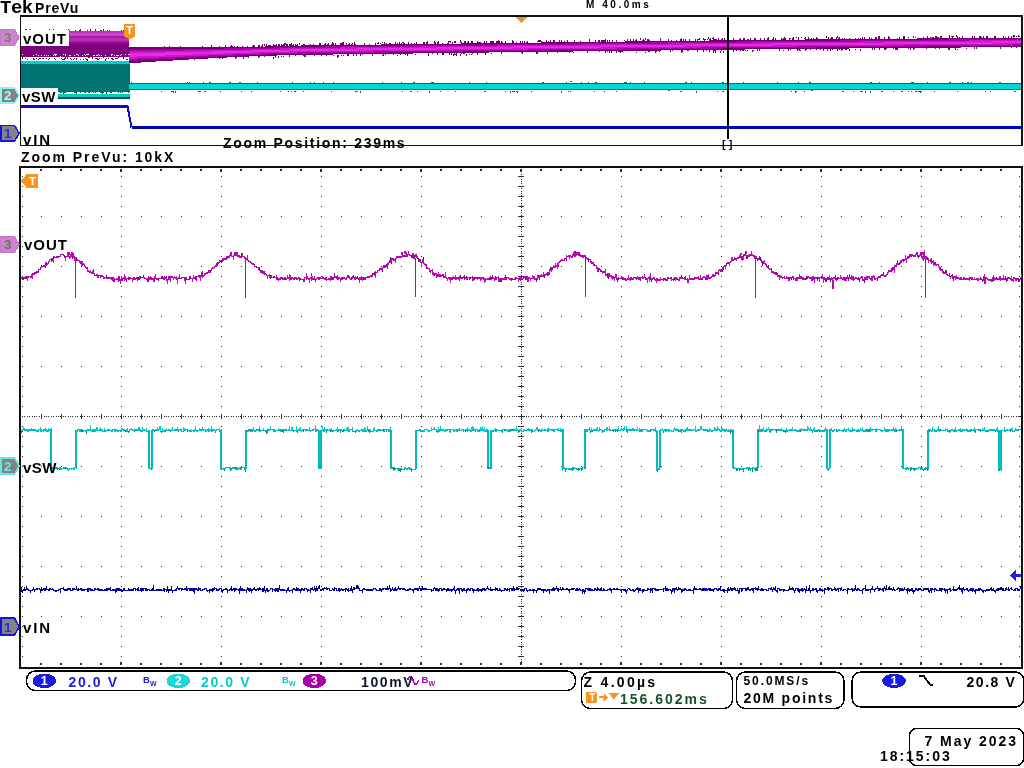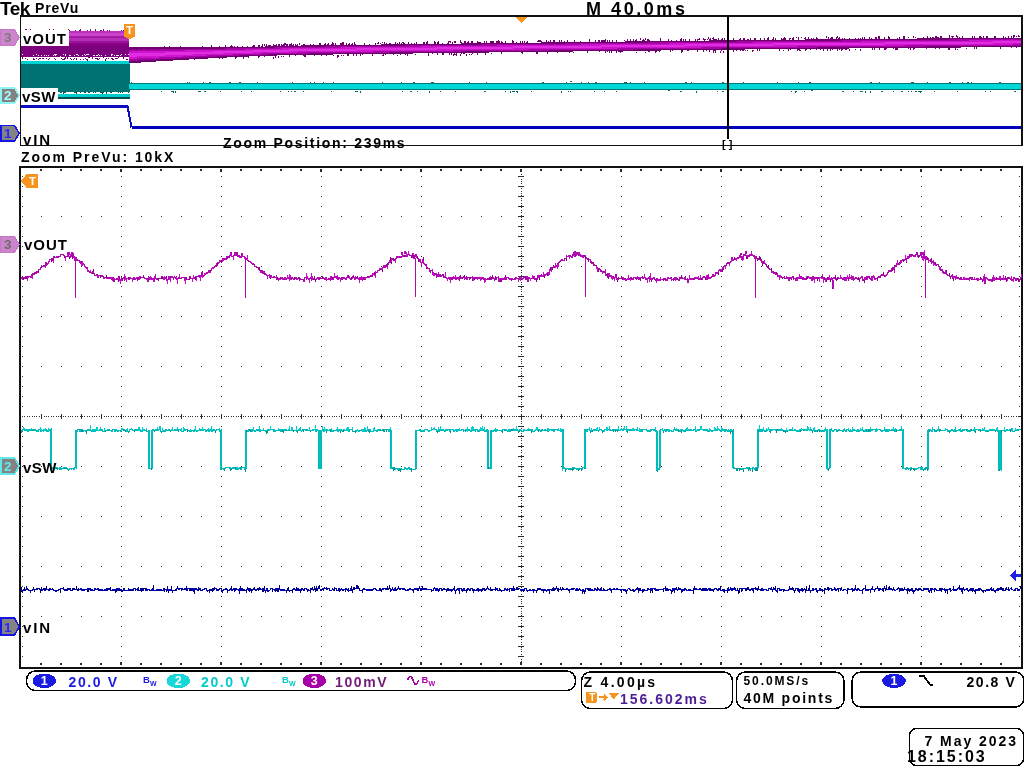--- a/index.html
+++ b/index.html
@@ -92,39 +92,39 @@
 <text x="314.3" y="685.3" fill="#ffffff">3</text>
 <ellipse cx="894" cy="680.8" rx="11.8" ry="7.2" fill="#1a1ae0"></ellipse>
 <text x="894" y="685.3" fill="#ffffff">1</text>
 </g>
 <path d="M918.5,676.3h5.5l6.5,9h2.5" stroke="#000000" stroke-width="1.8" fill="none"></path>
 <rect x="585.5" y="691.5" width="11" height="11.5" rx="1.5" fill="#f7941d"></rect>
 <path d="M599,697.3h7 M603.8,694.5l3.1,2.8 -3.1,2.8" stroke="#f7941d" stroke-width="1.7" fill="none"></path>
 <polygon points="609,693.4 618.6,693.4 613.8,699.6" fill="#f7941d"></polygon>
 <path d="M407.5,680.3q2.75,-8 5.5,0 q2.75,8 5.5,0" stroke="#a800a8" stroke-width="1.6" fill="none"></path>
 </svg>
-<div class="t" style="left:0px;font-family:Liberation Sans, sans-serif;font-size:19px;letter-spacing:-0.5px;top:-1.5px">Tek</div>
+<div class="t" style="left:0px;font-family:Liberation Mono, monospace;font-size:19px;letter-spacing:-0.5px;top:-1.5px">Tek</div>
 <div class="t" style="left:35px;top:1px;font-size:14px;letter-spacing:0.85px">PreVu</div>
-<div class="t" style="left:586px;top:0px;font-size:18px;letter-spacing:2.55px">M 40.0ms</div>
+<div class="t" style="left:586px;top:0px;font-size:10px;letter-spacing:2.55px">M 40.0ms</div>
 <div class="t" style="left:23px;top:31px;font-size:15px;letter-spacing:1.0px">vOUT</div>
 <div class="t" style="left:22px;top:89px;font-size:15px;letter-spacing:0.5px">vSW</div>
 <div class="t" style="left:23px;top:131.5px;font-size:15px;letter-spacing:1.9px">vIN</div>
 <div class="t" style="left:722px;top:138.5px;font-size:11px;letter-spacing:3px">[]</div>
 <div class="t" style="left:21px;top:150px;font-size:14px;letter-spacing:1.95px">Zoom PreVu: 10kX</div>
 <div class="t" style="left:223px;top:136px;font-size:14px;letter-spacing:1.7px">Zoom Position: 239ms</div>
 <div class="t" style="left:24px;top:237px;font-size:15px;letter-spacing:1.0px">vOUT</div>
 <div class="t" style="left:23px;top:459.5px;font-size:15px;letter-spacing:0.5px">vSW</div>
 <div class="t" style="left:23px;top:620px;font-size:15px;letter-spacing:1.9px">vIN</div>
 <div class="t" style="left:68.5px;top:675px;font-size:14px;letter-spacing:1.6px;color:#1a1ae0">20.0 V</div>
 <div class="t" style="left:143px;top:675px;font-size:9.5px;color:#1a1ae0">B<span style="font-size:7px;vertical-align:-2.5px">W</span></div>
 <div class="t" style="left:201px;top:675px;font-size:14px;letter-spacing:1.6px;color:#00cccc">20.0 V</div>
 <div class="t" style="left:282px;top:675px;font-size:9.5px;color:#00cccc">B<span style="font-size:7px;vertical-align:-2.5px">W</span></div>
-<div class="t" style="left:335px;top:675px;font-size:14px;letter-spacing:1.6px;color:#701a75">100mV</div>
+<div class="t" style="left:361px;top:675px;font-size:14px;letter-spacing:1.6px;color:#0f172a">100mV</div>
 <div class="t" style="left:421.5px;top:675px;font-size:9.5px;color:#a800a8">B<span style="font-size:7px;vertical-align:-2.5px">W</span></div>
 <div class="t" style="left:583.5px;top:675px;font-size:14px;letter-spacing:2.3px">Z 4.00µs</div>
-<div class="t" style="left:620px;top:691.5px;font-size:14px;letter-spacing:2.0px;color:#4c1d95">156.602ms</div>
+<div class="t" style="left:620px;top:691.5px;font-size:14px;letter-spacing:2.0px;color:#14532d">156.602ms</div>
 <div class="t" style="left:589.3px;top:693px;font-size:10px;color:#ffffff">T</div>
 <div class="t" style="left:743.5px;top:674.5px;font-size:12px;letter-spacing:1.9px">50.0MS/s</div>
-<div class="t" style="left:743.5px;top:691px;font-size:14px;letter-spacing:1.75px">40M points</div>
+<div class="t" style="left:743.5px;top:691px;font-size:14px;letter-spacing:1.75px">20M points</div>
 <div class="t" style="left:966.5px;top:675px;font-size:14px;letter-spacing:1.55px">20.8 V</div>
 <div class="t" style="left:924.5px;top:734px;font-size:14px;letter-spacing:1.95px">7 May 2023</div>
-<div class="t" style="left:907px;top:749px;font-size:16px;letter-spacing:1.95px">18:15:03</div>
+<div class="t" style="left:880px;top:749px;font-size:14px;letter-spacing:1.95px">18:15:03</div>
 <div class="t" style="left:125.9px;top:25.2px;font-size:11.5px;color:#ffffff">T</div>
 <div class="t" style="left:28.9px;top:175.9px;font-size:11.5px;color:#ffffff">T</div>
 </body></html>

